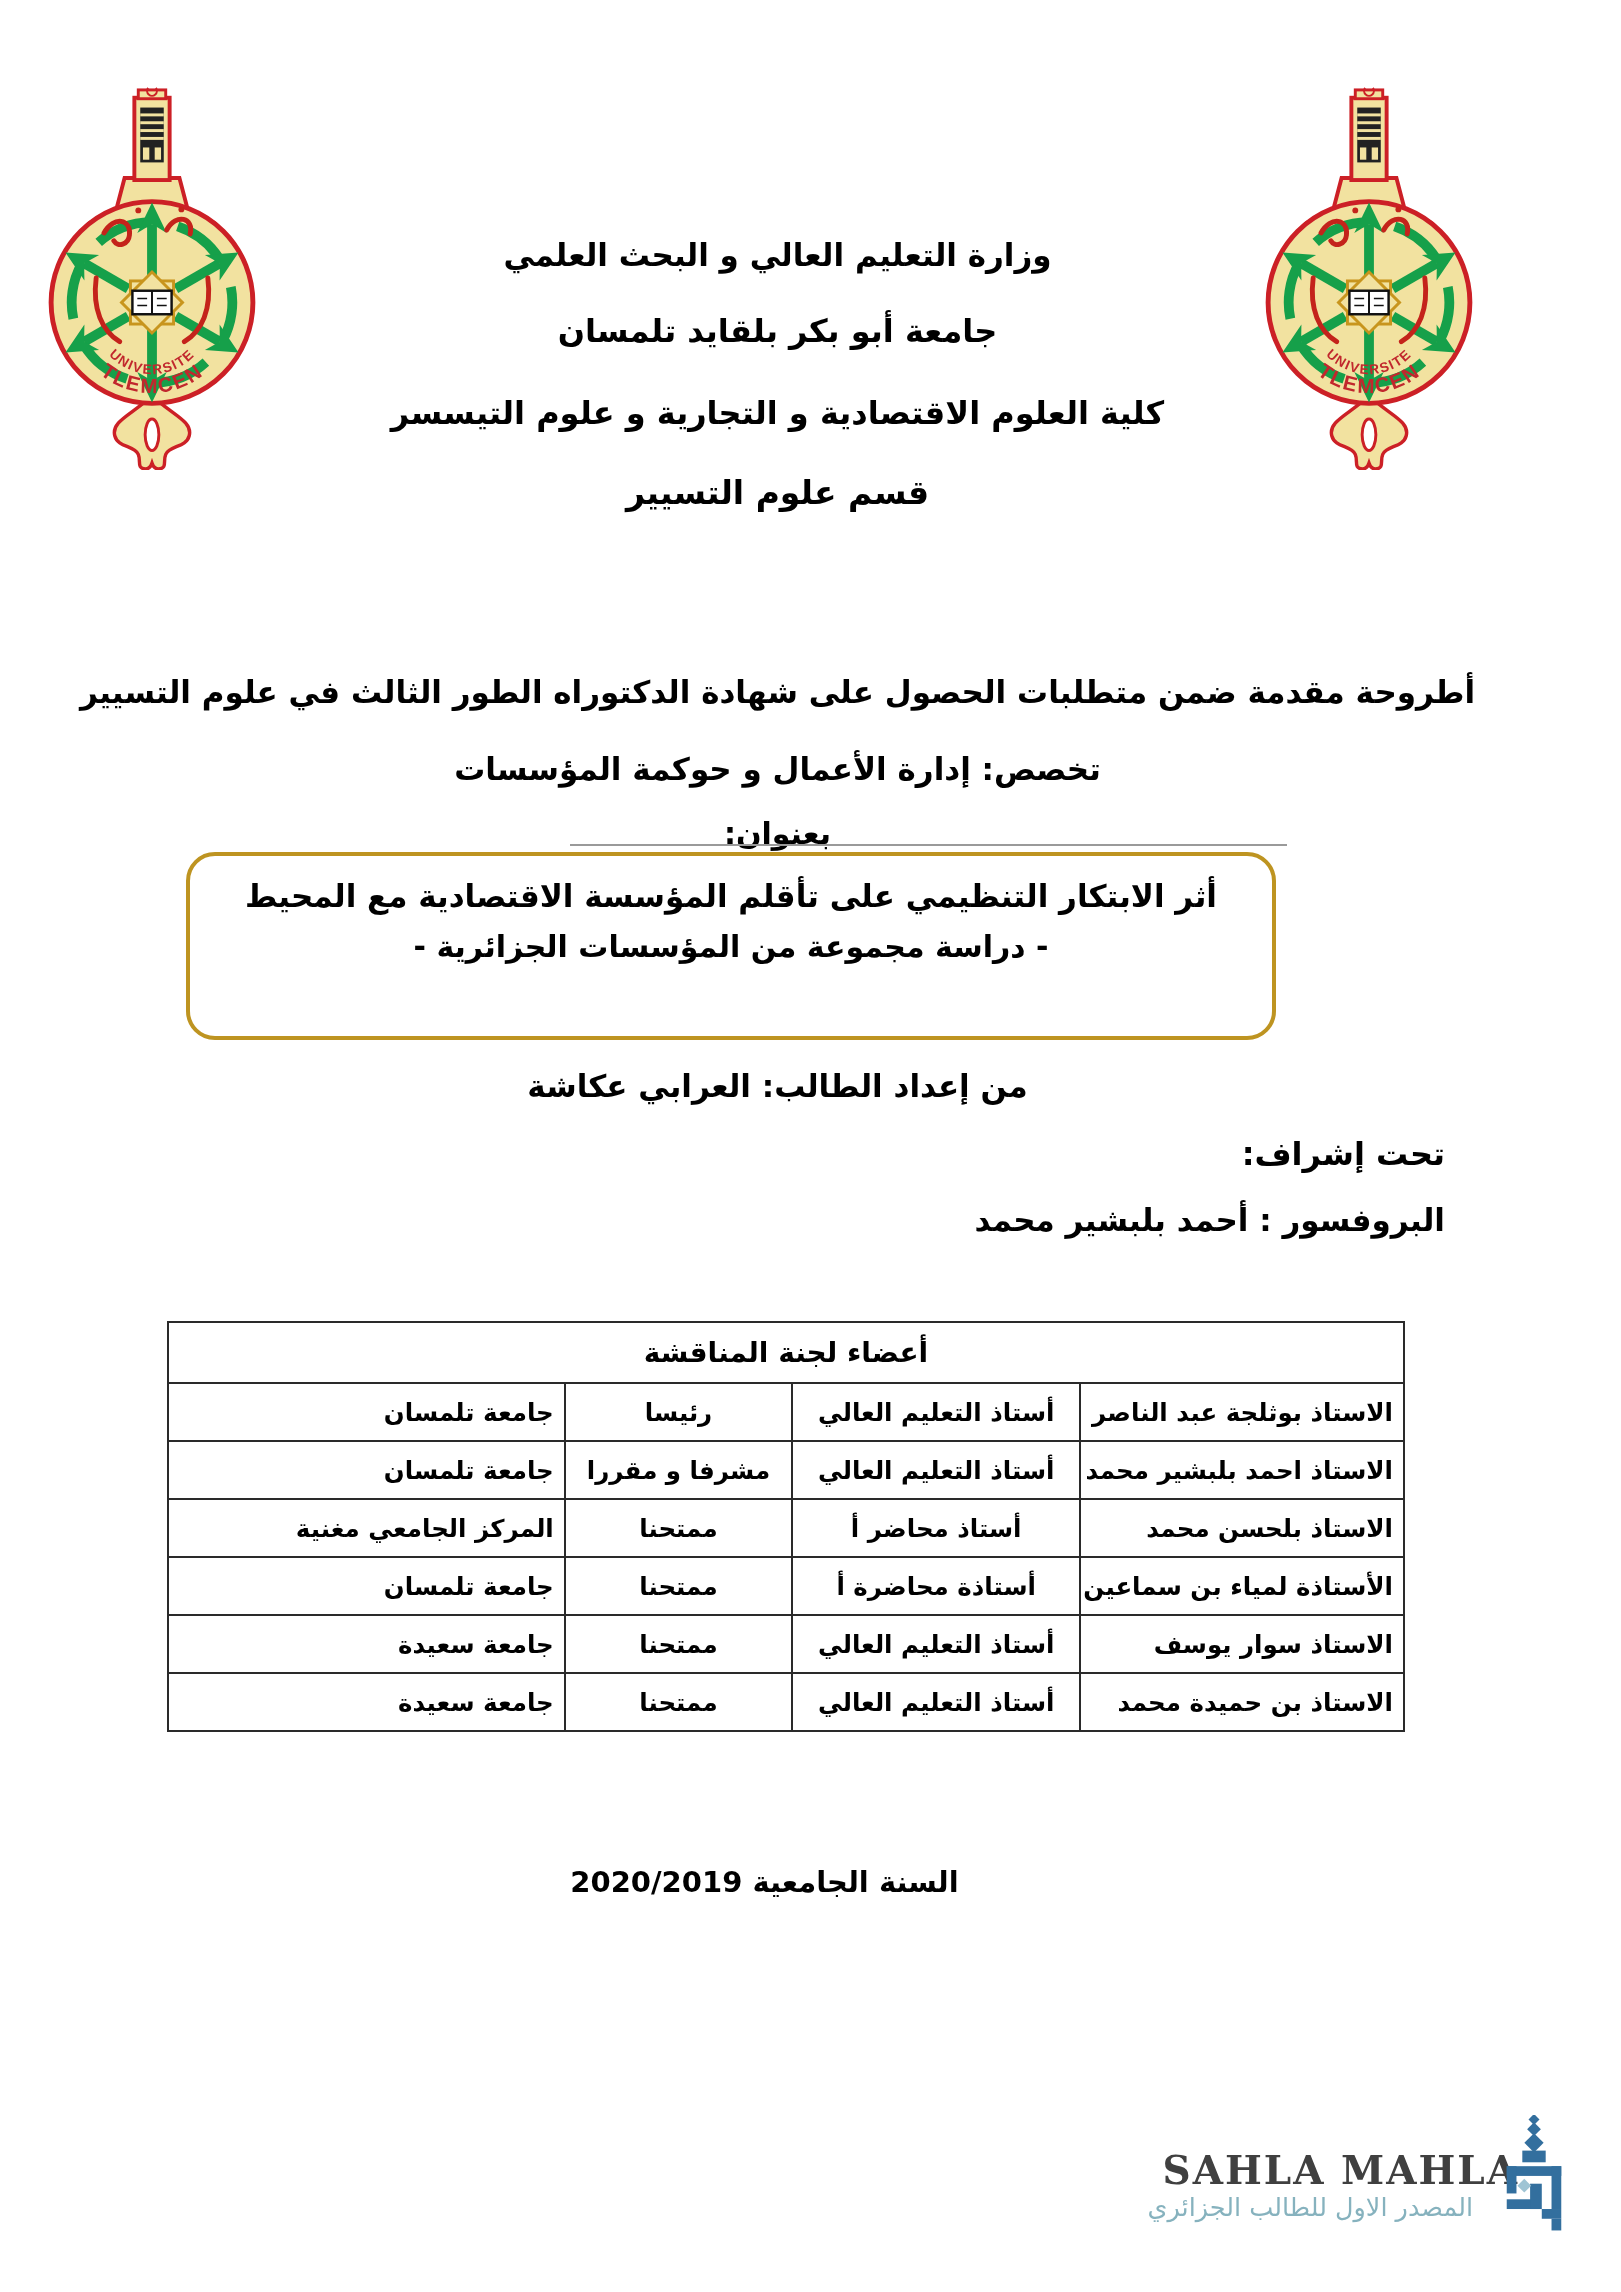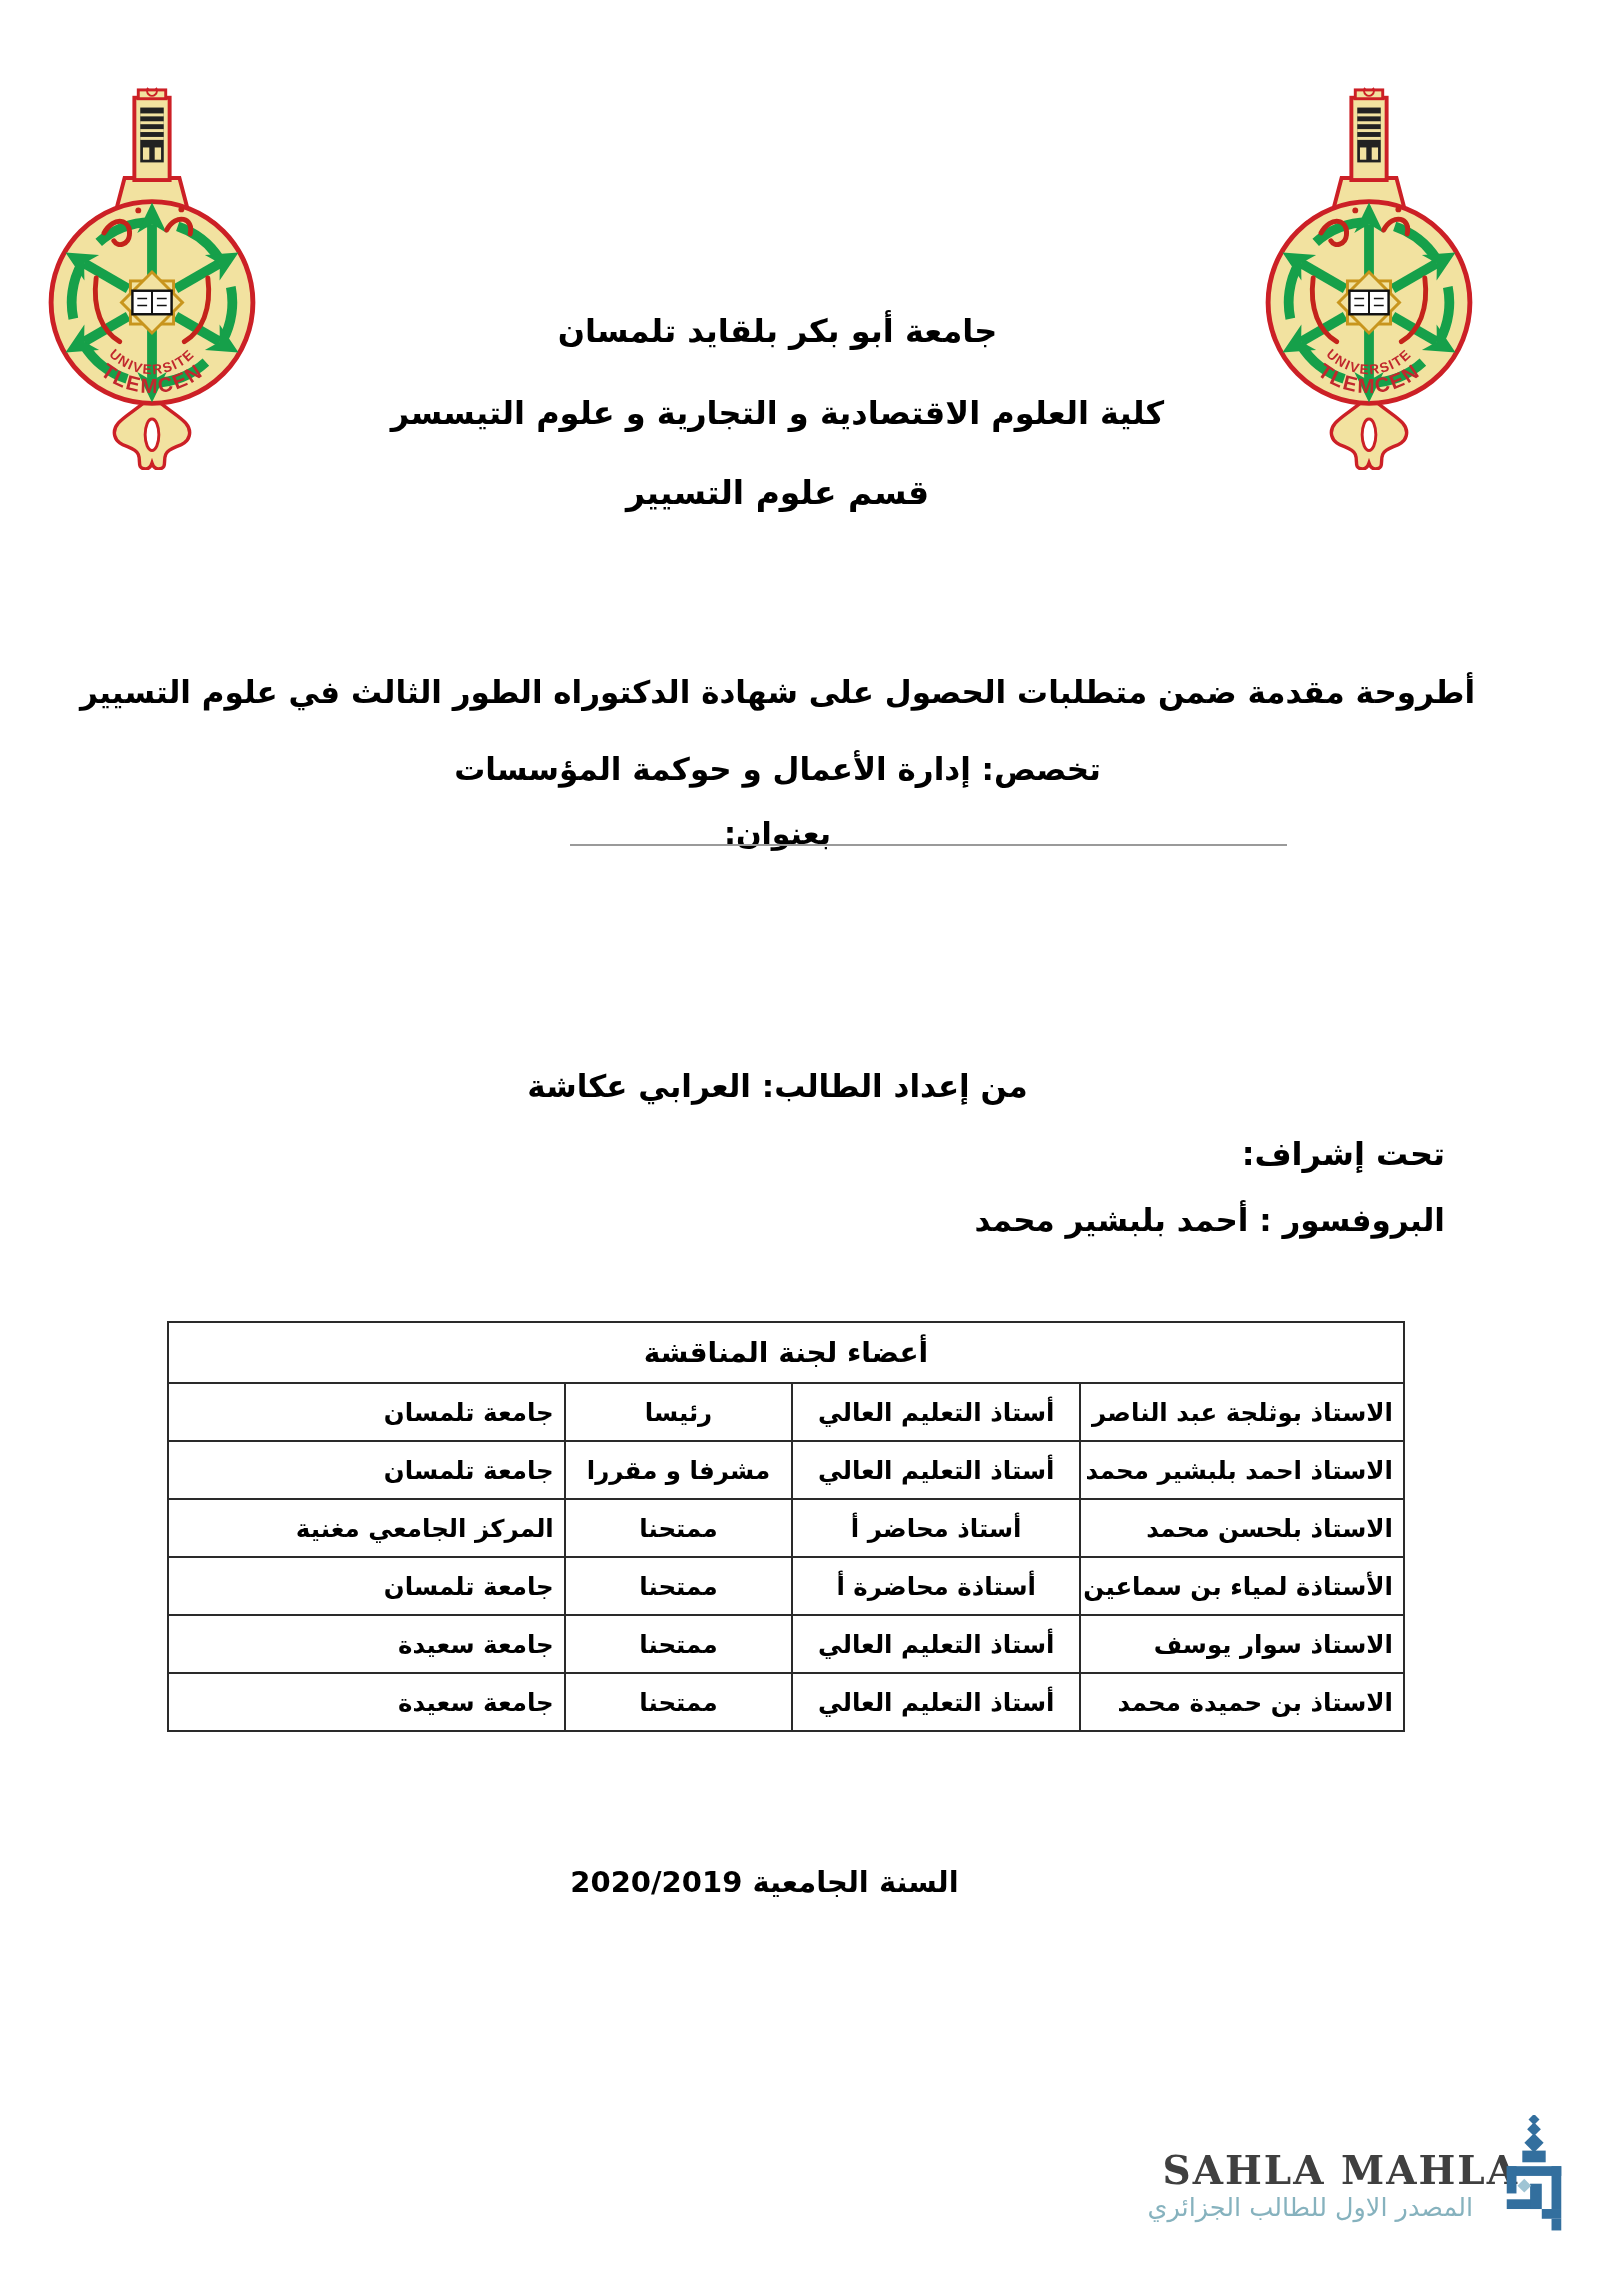--- a/index.html
+++ b/index.html
@@ -231,30 +231,35 @@
       <path id="u2-arcT" d="M44 280 A84 84 0 0 0 178 280"></path>
     </defs>
     <text font-family="Liberation Sans, sans-serif" font-size="14" font-weight="bold" fill="#C1272D" letter-spacing="1.5">
       <textPath href="#u2-arcU" startOffset="50%" text-anchor="middle">UNIVERSITE</textPath>
     </text>
     <text font-family="Liberation Sans, sans-serif" font-size="21" font-weight="bold" fill="#C1272D" letter-spacing="2">
       <textPath href="#u2-arcT" startOffset="50%" text-anchor="middle">TLEMCEN</textPath>
     </text>
   </svg>
 
+  <div class="abs ar center-line h-ministry">وزارة التعليم العالي و البحث العلمي</div>
   <div class="abs ar center-line h-university">جامعة أبو بكر بلقايد تلمسان</div>
   <div class="abs ar center-line h-faculty">كلية العلوم الاقتصادية و التجارية و علوم التيسسر</div>
   <div class="abs ar center-line h-department">قسم علوم التسيير</div>
 
   <div class="abs ar center-line m-statement">أطروحة مقدمة ضمن متطلبات الحصول على شهادة الدكتوراه الطور الثالث في علوم التسيير</div>
   <div class="abs ar center-line m-special">تخصص: إدارة الأعمال و حوكمة المؤسسات</div>
   <div class="abs ar center-line m-entitled">بعنوان:</div>
 
   <div class="abs artifact-line"></div>
 
+  <div class="abs title-box">
+    <div class="ar title-l1">أثر الابتكار التنظيمي على تأقلم المؤسسة الاقتصادية مع المحيط</div>
+    <div class="ar title-l2">- دراسة مجموعة من المؤسسات الجزائرية -</div>
+  </div>
 
   <div class="abs ar center-line m-prepared">من إعداد الطالب: العرابي عكاشة</div>
   <div class="abs ar m-supervision">تحت إشراف:</div>
   <div class="abs ar m-supervisor">البروفسور :  أحمد بلبشير محمد</div>
 
   <table class="committee-table">
     <colgroup>
       <col style="width:26.2%">
         <col style="width:23.3%">
         <col style="width:18.4%">

